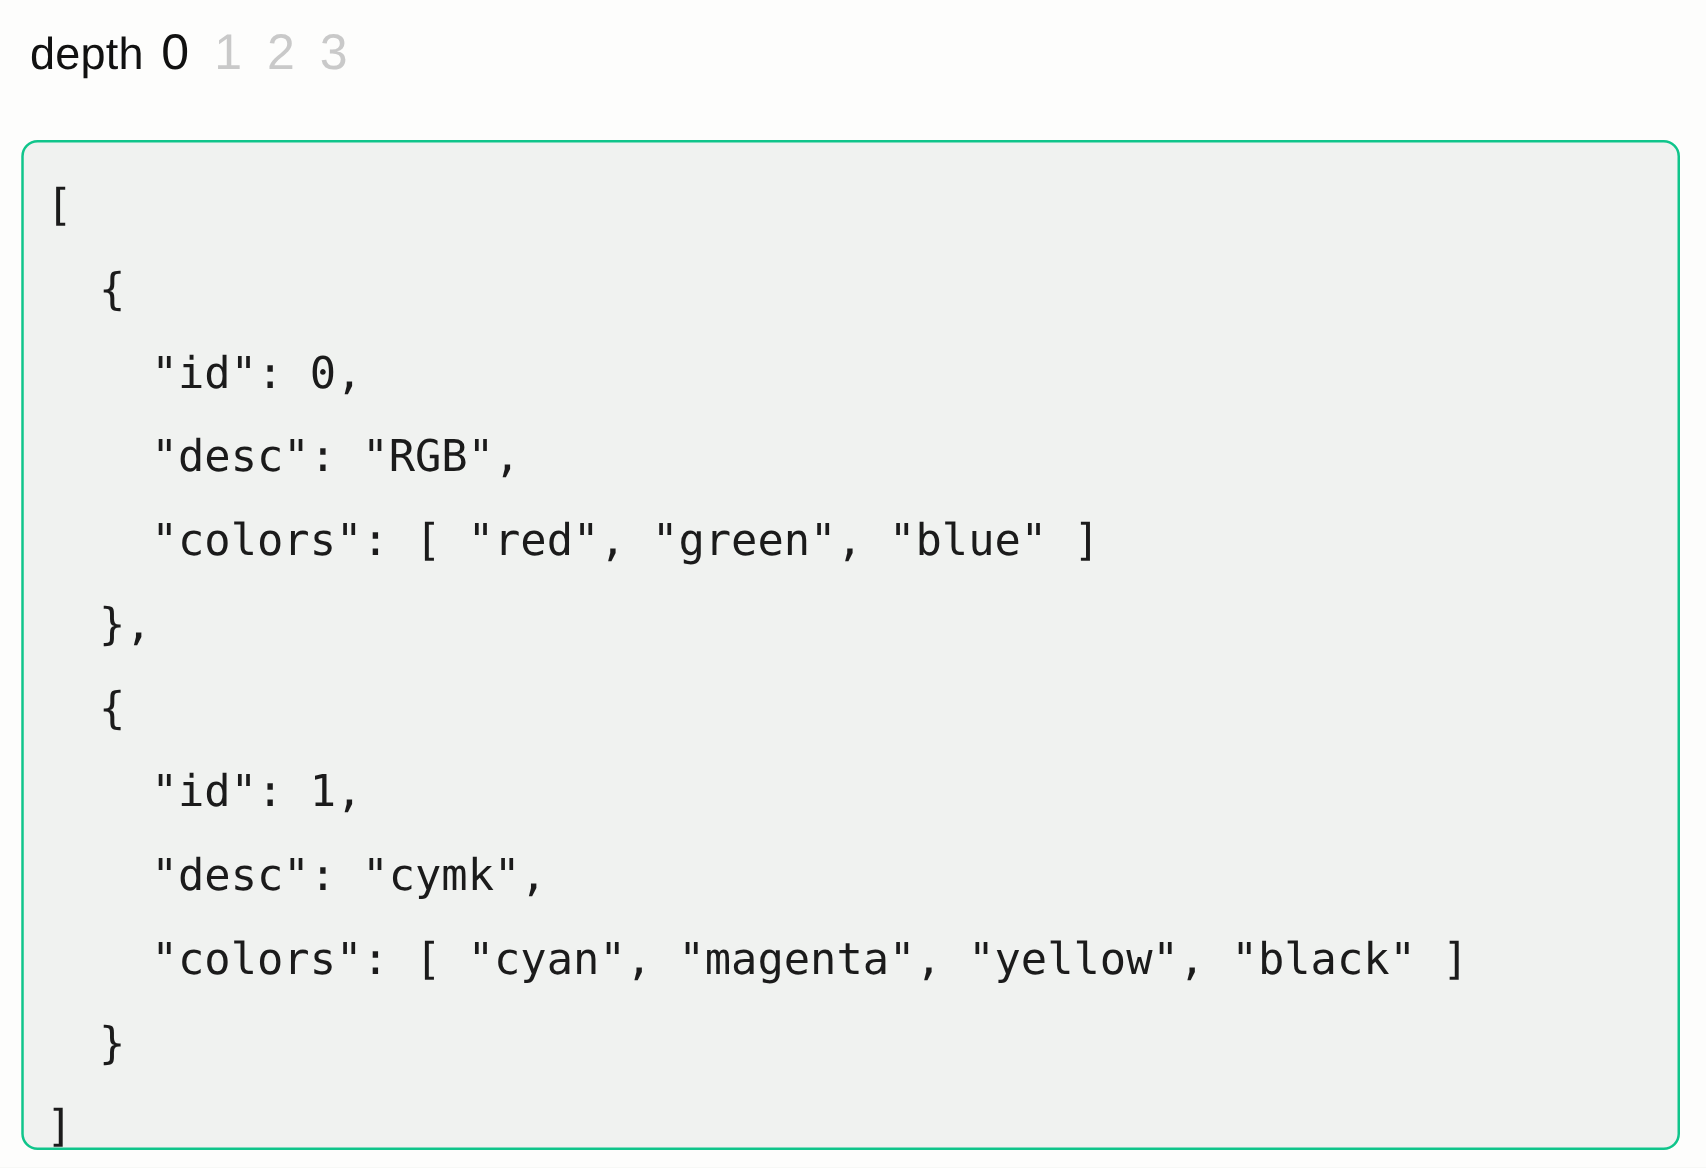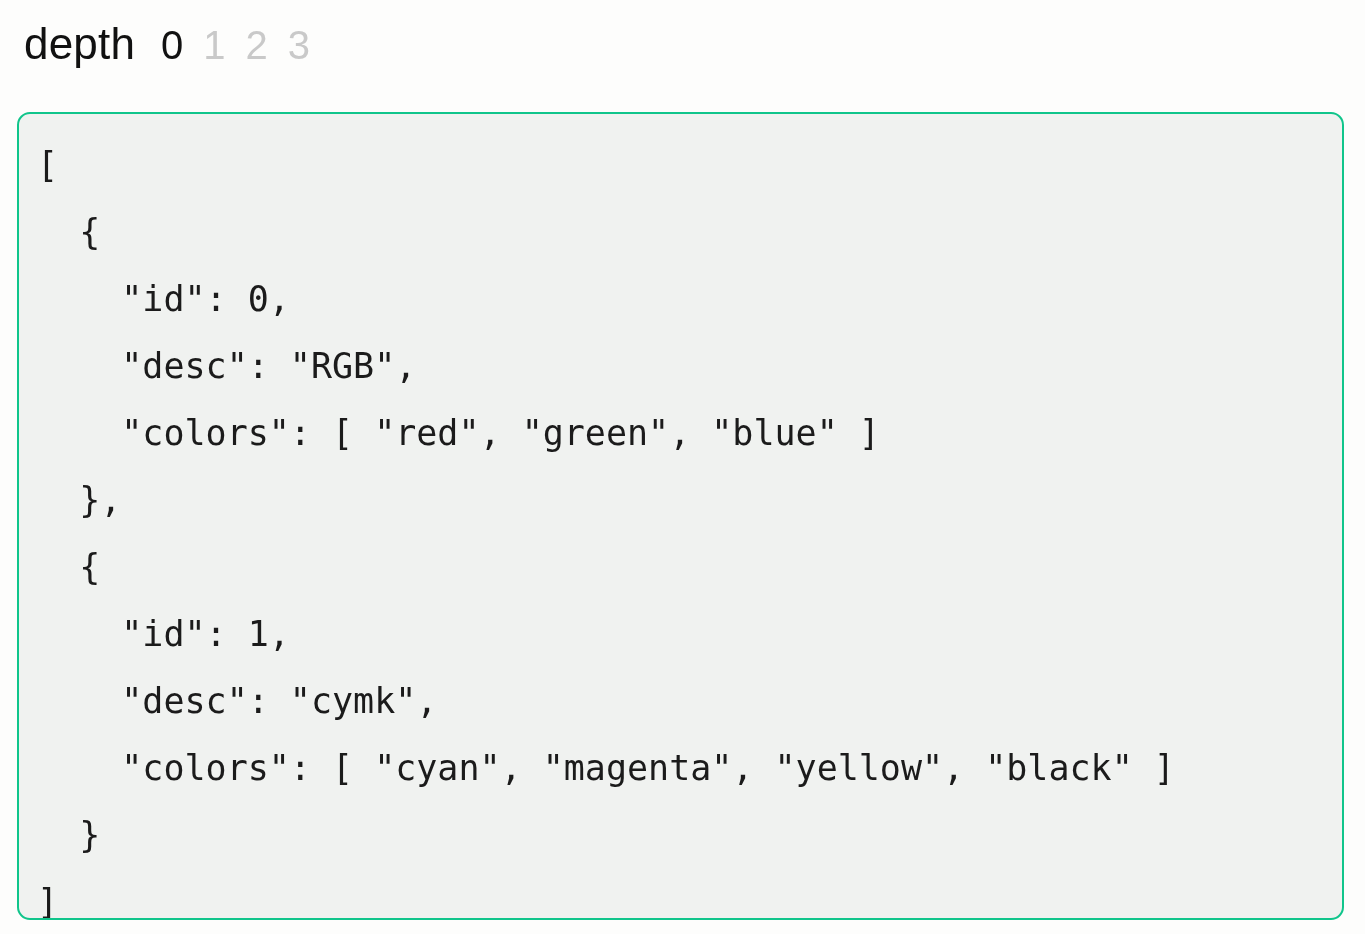--- a/index.html
+++ b/index.html
@@ -26,25 +26,25 @@
     position: absolute;
     left: 24px;
     top: 22px;
     display: flex;
     align-items: baseline;
     gap: 0;
     white-space: nowrap;
   }
   .depth-label {
     font-family: "Liberation Sans", sans-serif;
-    font-size: 44px;
+    font-size: 36px;
     line-height: 1;
     color: #111111;
     letter-spacing: 0.2px;
-    margin-right: 26px;
+    margin-right: 14px;
   }
   .depth-options {
     display: flex;
     align-items: baseline;
     gap: 0;
   }
   .depth-opt {
     font-family: "Liberation Sans", sans-serif;
     font-size: 40px;
     line-height: 1;

